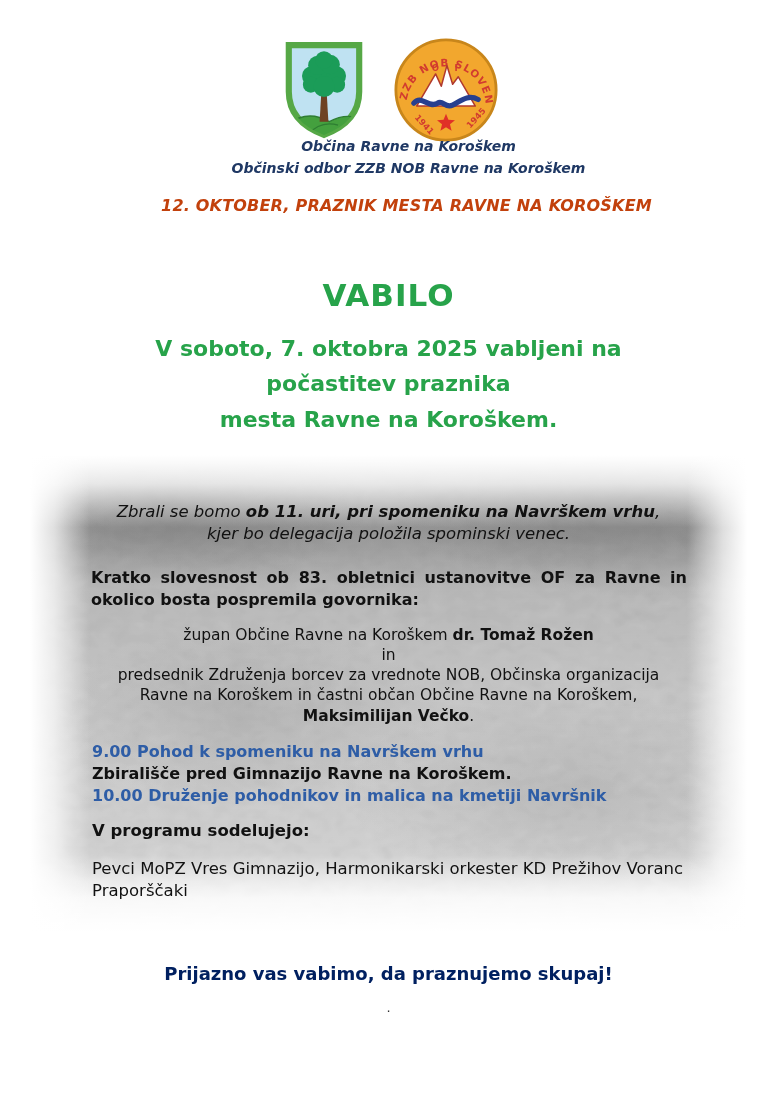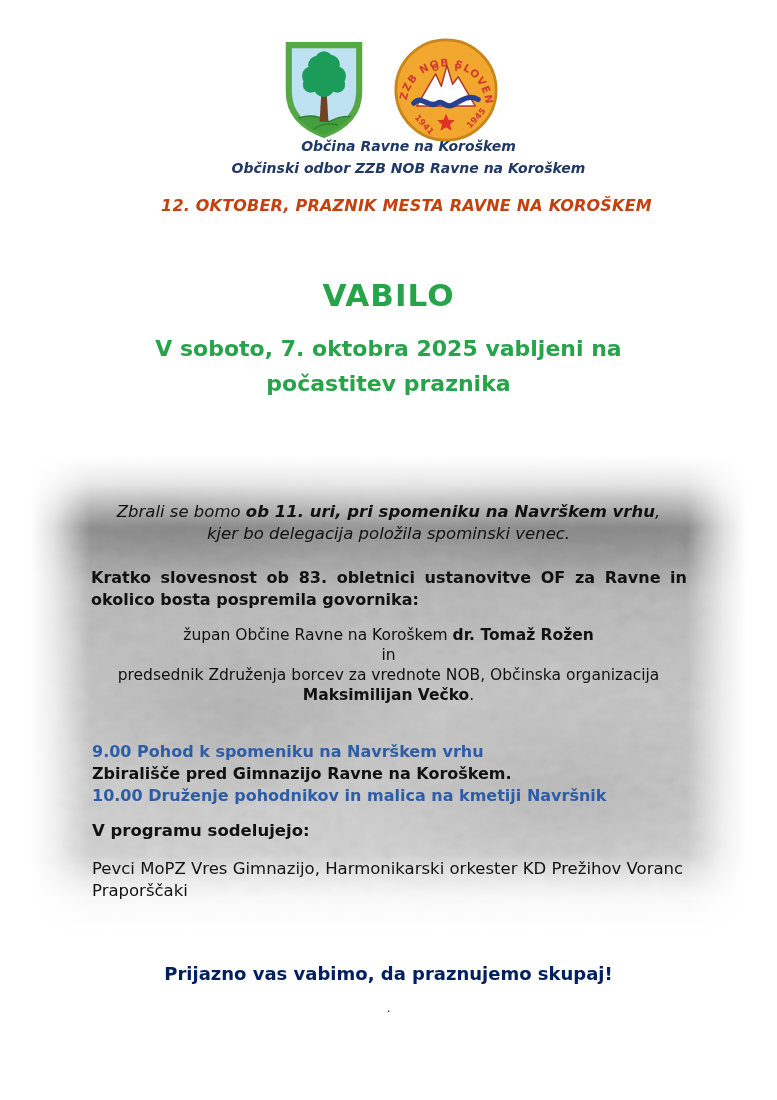--- a/index.html
+++ b/index.html
@@ -107,20 +107,21 @@
       <text x="74" y="91" font-size="9" font-weight="bold" fill="#D23B2F" transform="rotate(-48 83 86)">1945</text>
     </svg>
   </div>
 
   <div class="org-line l1">Občina Ravne na Koroškem</div>
   <div class="org-line l2">Občinski odbor ZZB NOB Ravne na Koroškem</div>
   <div class="event-title">12. OKTOBER, PRAZNIK MESTA RAVNE NA KOROŠKEM</div>
 
   <div class="vabilo">VABILO</div>
   <div class="invite-line1">V soboto, 7. oktobra 2025 vabljeni na počastitev praznika</div>
+  <div class="invite-line2">mesta Ravne na Koroškem.</div>
 
   <div class="photo-section">
     <div class="photo-shade"></div>
     <svg class="photo-noise" width="717" height="478">
       <defs>
         <filter id="grainCoarse" x="0" y="0" width="100%" height="100%">
           <feTurbulence type="fractalNoise" baseFrequency="0.008 0.012" numOctaves="3" seed="7"></feTurbulence>
           <feColorMatrix type="matrix" values="0.33 0.33 0.33 0 0  0.33 0.33 0.33 0 0  0.33 0.33 0.33 0 0  0 0 0 0 1"></feColorMatrix>
           <feComponentTransfer>
             <feFuncR type="linear" slope="0.45" intercept="0.55"></feFuncR>
@@ -151,20 +152,21 @@
         <div><span>Zbrali se bomo </span><strong>ob 11. uri, pri spomeniku na Navrškem vrhu</strong><span>,</span></div>
         <div>kjer bo delegacija položila spominski venec.</div>
       </div>
 
       <div class="ceremony">Kratko slovesnost ob 83. obletnici ustanovitve OF za Ravne in okolico bosta pospremila govornika:</div>
 
       <div class="speakers">
         <div><span>župan Občine Ravne na Koroškem </span><strong>dr. Tomaž Rožen</strong></div>
         <div>in</div>
         <div>predsednik Združenja borcev za vrednote NOB, Občinska organizacija</div>
+        <div>Ravne na Koroškem in častni občan Občine Ravne na Koroškem,</div>
         <div><strong>Maksimilijan Večko</strong><span>.</span></div>
       </div>
 
       <div class="schedule">
         <div class="blue">9.00 Pohod k spomeniku na Navrškem vrhu</div>
         <div class="black">Zbirališče pred Gimnazijo Ravne na Koroškem.</div>
         <div class="blue">10.00 Druženje pohodnikov in malica na kmetiji Navršnik</div>
       </div>
 
       <div class="program-heading">V programu sodelujejo:</div>

